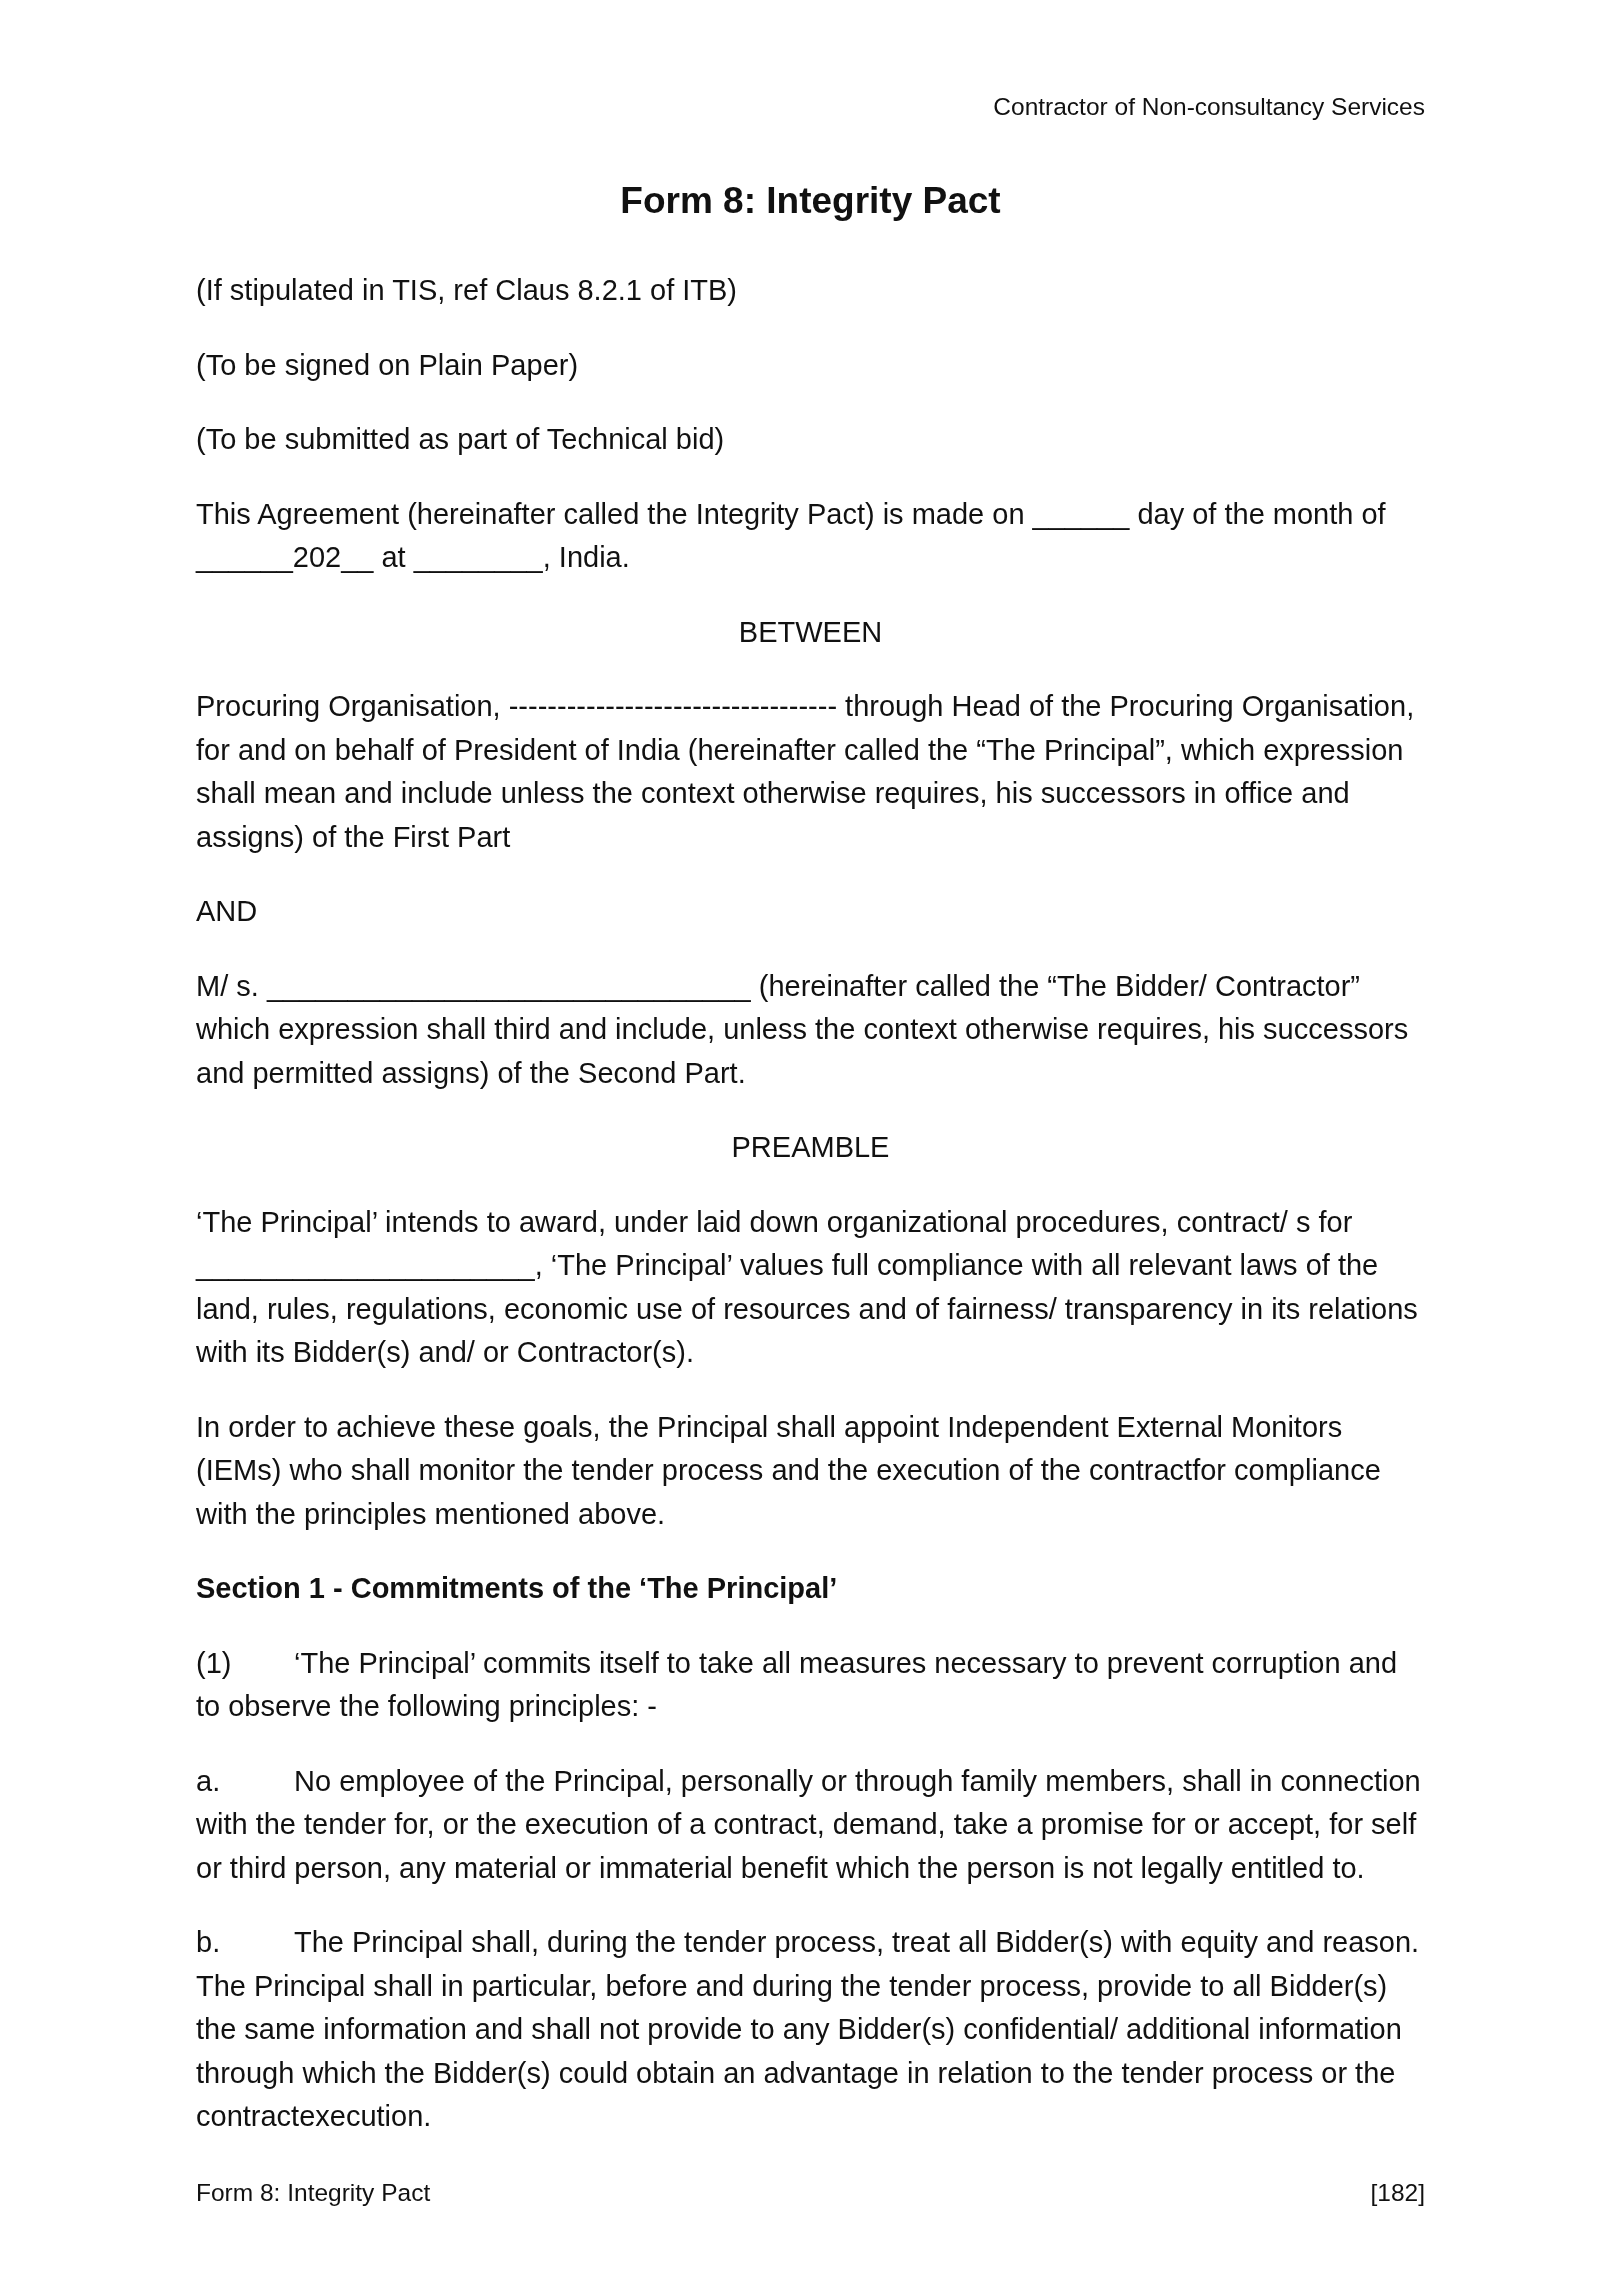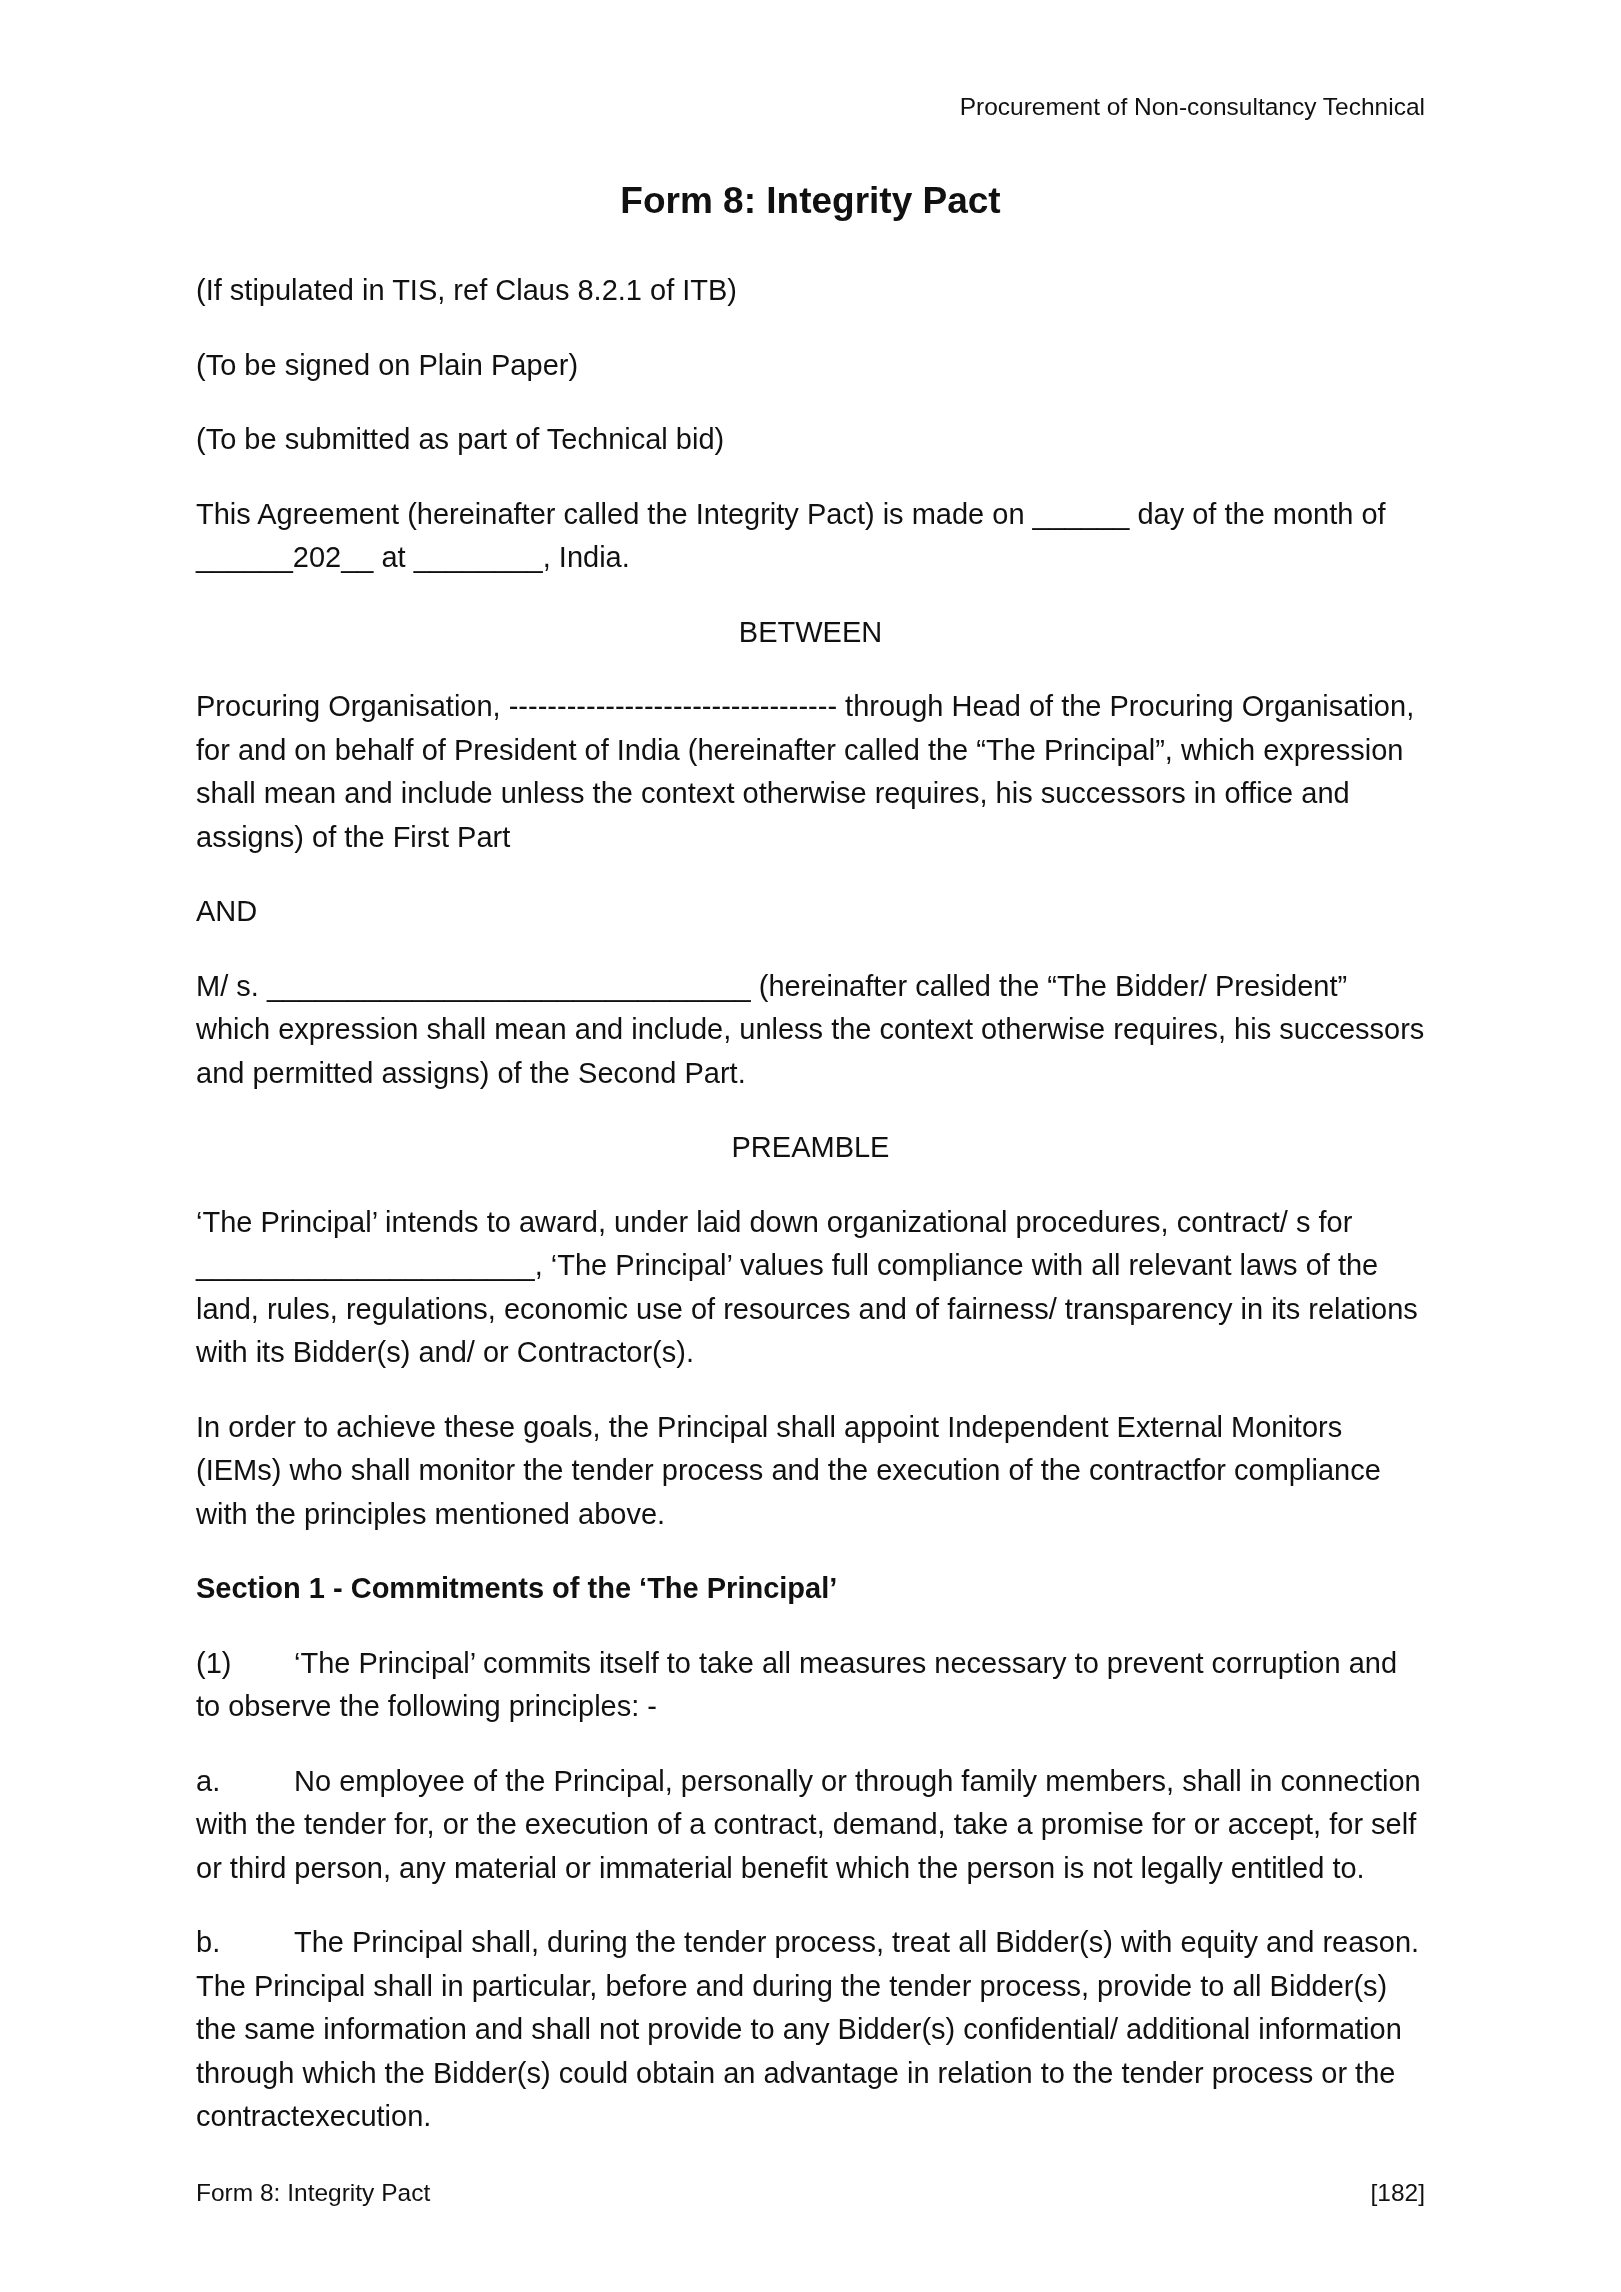--- a/index.html
+++ b/index.html
@@ -47,39 +47,39 @@
     justify-content: space-between;
     font-size: 24.5px;
   }
 </style>
 </head>
 <body>
 
 <div class="page">
 
   <div class="header-row">
-    <span>Procurement of Non-consultancy Technical</span>
+    <span>Contractor of Non-consultancy Services</span>
   </div>
 
   <div class="doc-title">Form 8: Integrity Pact</div>
 
   <p class="para">(If stipulated in TIS, ref Claus 8.2.1 of ITB)</p>
   <p class="para">(To be signed on Plain Paper)</p>
   <p class="para">(To be submitted as part of Technical bid)</p>
 
 
   <p class="para">This Agreement (hereinafter called the Integrity Pact) is made on ______ day of the month of ______202__ at ________, India.</p>
 
   <p class="para center">BETWEEN</p>
 
   <p class="para">Procuring Organisation, ---------------------------------- through Head of the Procuring Organisation, for and on behalf of President of India (hereinafter called the “The Principal”, which expression shall mean and include unless the context otherwise requires, his successors in office and assigns) of the First Part</p>
 
   <p class="para">AND</p>
 
-  <p class="para">M/ s. ______________________________ (hereinafter called the “The Bidder/ President” which expression shall mean and include, unless the context otherwise requires, his successors and permitted assigns) of the Second Part.</p>
+  <p class="para">M/ s. ______________________________ (hereinafter called the “The Bidder/ Contractor” which expression shall third and include, unless the context otherwise requires, his successors and permitted assigns) of the Second Part.</p>
 
   <p class="para center">PREAMBLE</p>
 
   <p class="para">‘The Principal’ intends to award, under laid down organizational procedures, contract/ s for _____________________, ‘The Principal’ values full compliance with all relevant laws of the land, rules, regulations, economic use of resources and of fairness/ transparency in its relations with its Bidder(s) and/ or Contractor(s).</p>
 
   <p class="para">In order to achieve these goals, the Principal shall appoint Independent External Monitors (IEMs) who shall monitor the tender process and the execution of the contractfor compliance with the principles mentioned above.</p>
 
   <p class="para bold">Section 1 - Commitments of the ‘The Principal’</p>
 
   <p class="para"><span class="item-label">(1)</span><span>‘The Principal’ commits itself to take all measures necessary to prevent corruption and to observe the following principles: -</span></p>

